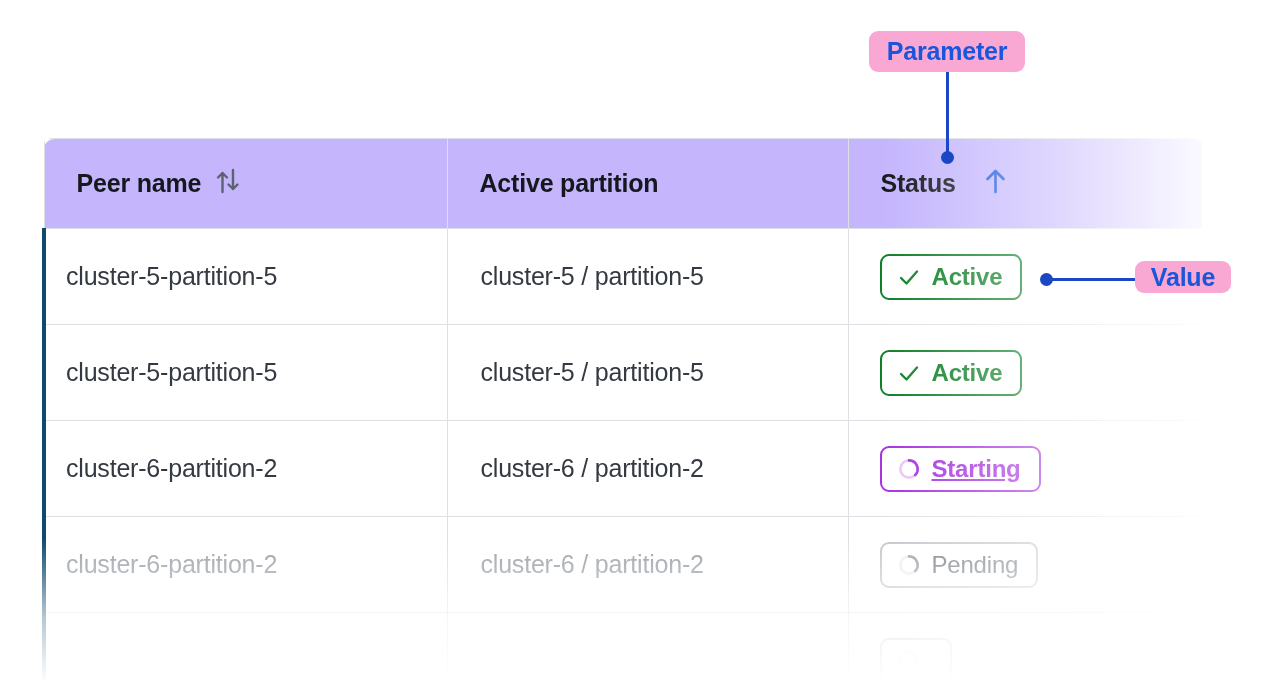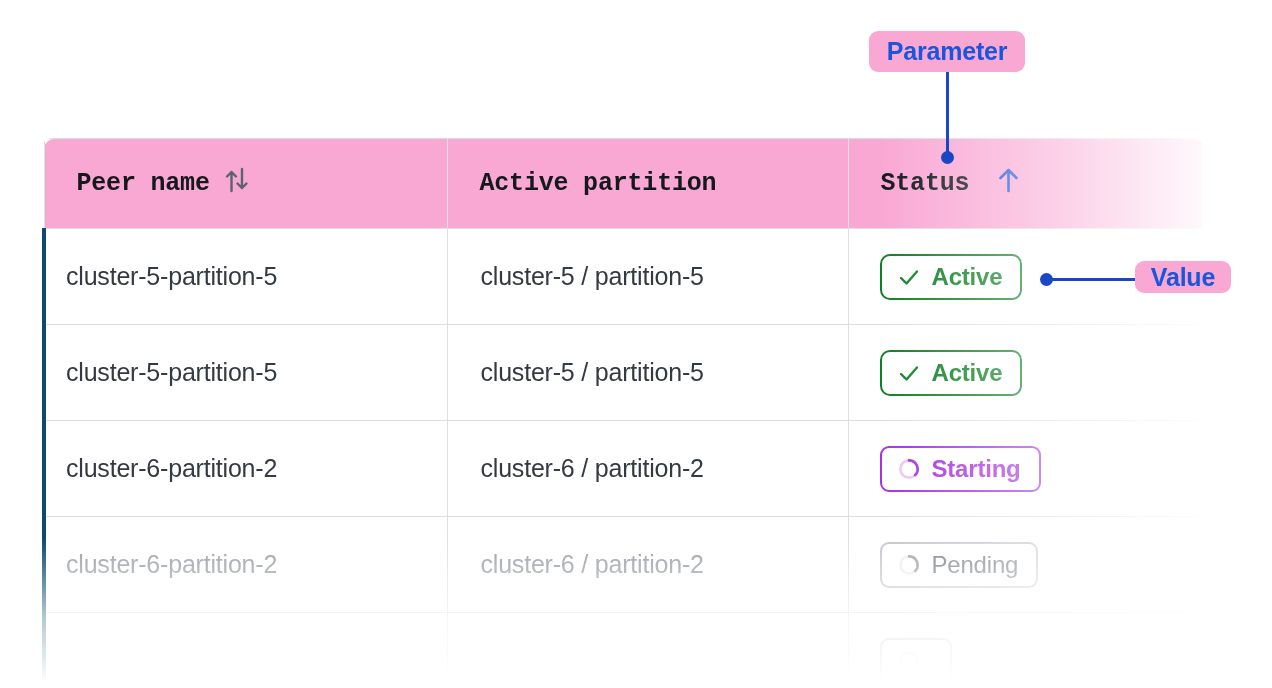--- a/index.html
+++ b/index.html
@@ -45,29 +45,28 @@
     border-right: 1px solid #dcdfe4;
     border-bottom: 1px solid #dcdfe4;
     text-align: left;
     vertical-align: middle;
     box-sizing: border-box;
   }
   table.data-table th:last-child,
   table.data-table td:last-child { border-right: none; }
 
   thead th {
-    background: #f9a8d4;
+    background: #c4b5fd;
     height: 90px;
     padding: 0 0 0 32px;
     font-size: 25px;
     font-weight: bold;
     color: #15181d;
     letter-spacing: -0.2px;
     border-top: 1px solid #dcdfe4;
-    font-family: Liberation Mono, monospace;
   }
   thead th:first-child { border-left: 1px solid #dcdfe4; border-top-left-radius: 10px; }
   thead th:last-child  { border-top-right-radius: 10px; }
 
   .th-inner { display: flex; align-items: center; gap: 14px; }
 
   tbody td {
     height: 96px;
     padding: 0 0 0 33px;
     font-size: 25px;
@@ -86,22 +85,22 @@
     gap: 11px;
     height: 46px;
     padding: 0 18px 0 15px;
     border-radius: 9px;
     border: 2px solid;
     font-size: 24px;
     font-weight: bold;
     letter-spacing: -0.2px;
     box-sizing: border-box;
   }
-  .badge.active  { border-color: #0f8026; color: #0f8026; border-radius: 10px; }
-  .badge.starting{ border-color: #a832e0; color: #a832e0; }
+  .badge.active  { border-color: #0f8026; color: #0f8026; }
+  .badge.starting{ border-color: #a832e0; color: #a832e0; text-decoration: underline; }
   .badge.pending { border-color: #c4c8ce; color: #6f757d; font-weight: normal; }
 
   .check-ico { width: 24px; height: 24px; flex: none; }
   .spin-ico  { width: 24px; height: 24px; flex: none; }
 
   
   .anno-badge {
     position: absolute;
     background: #f9a8d4;
     color: #1a56db;

